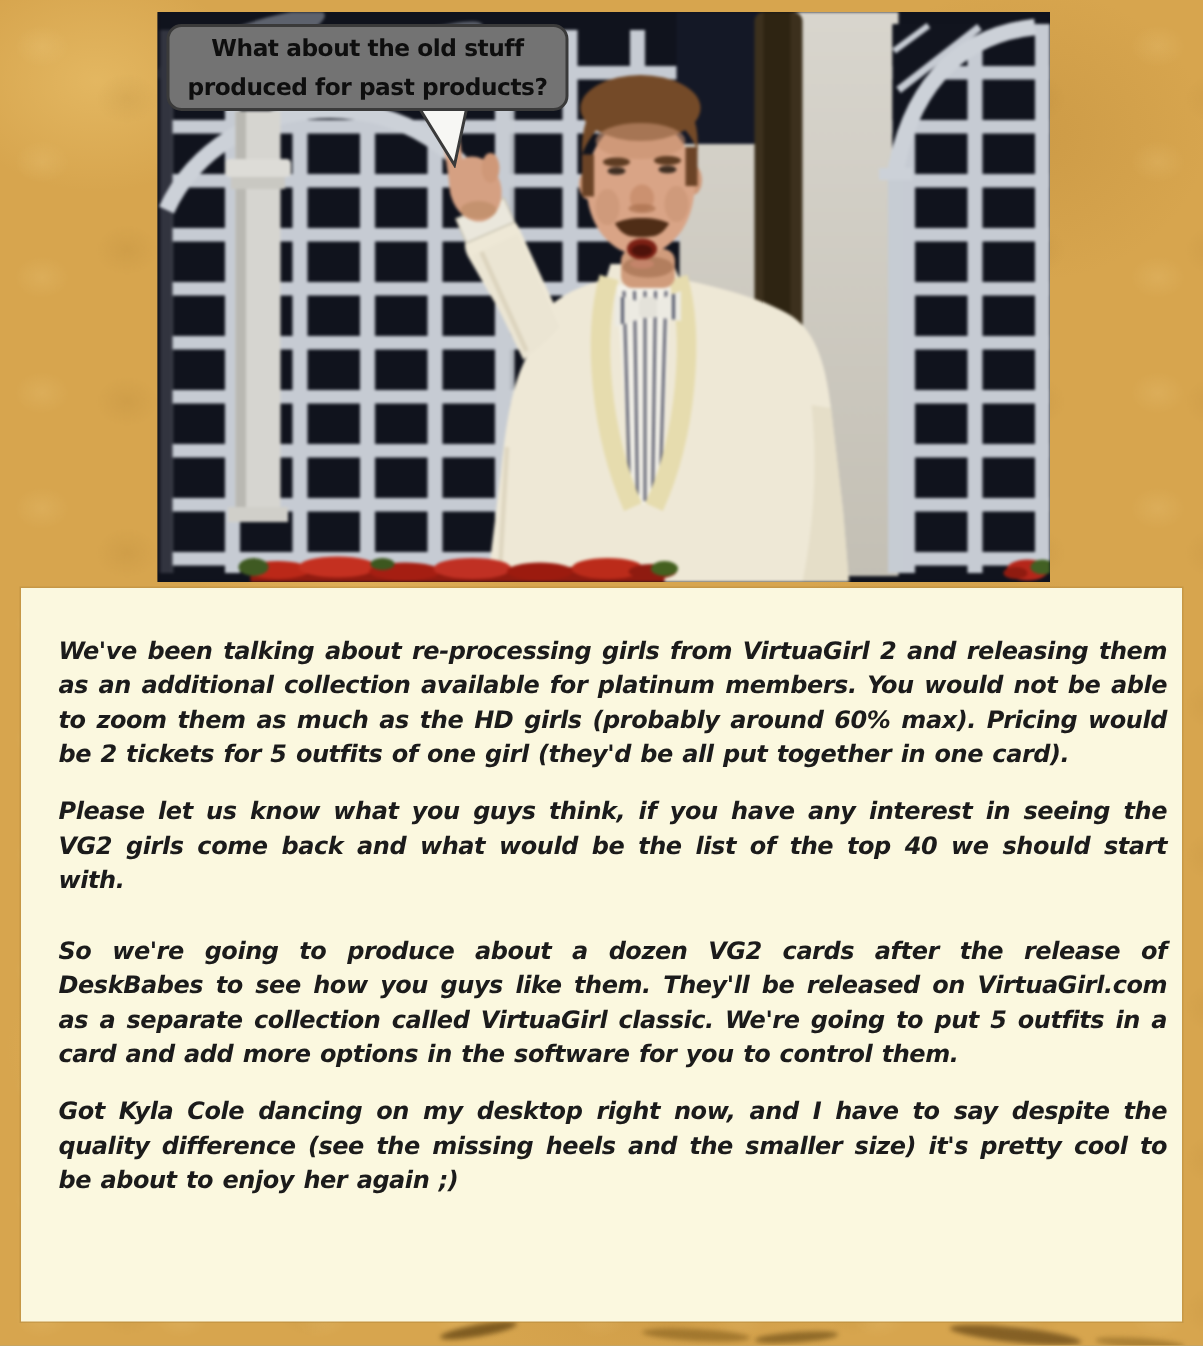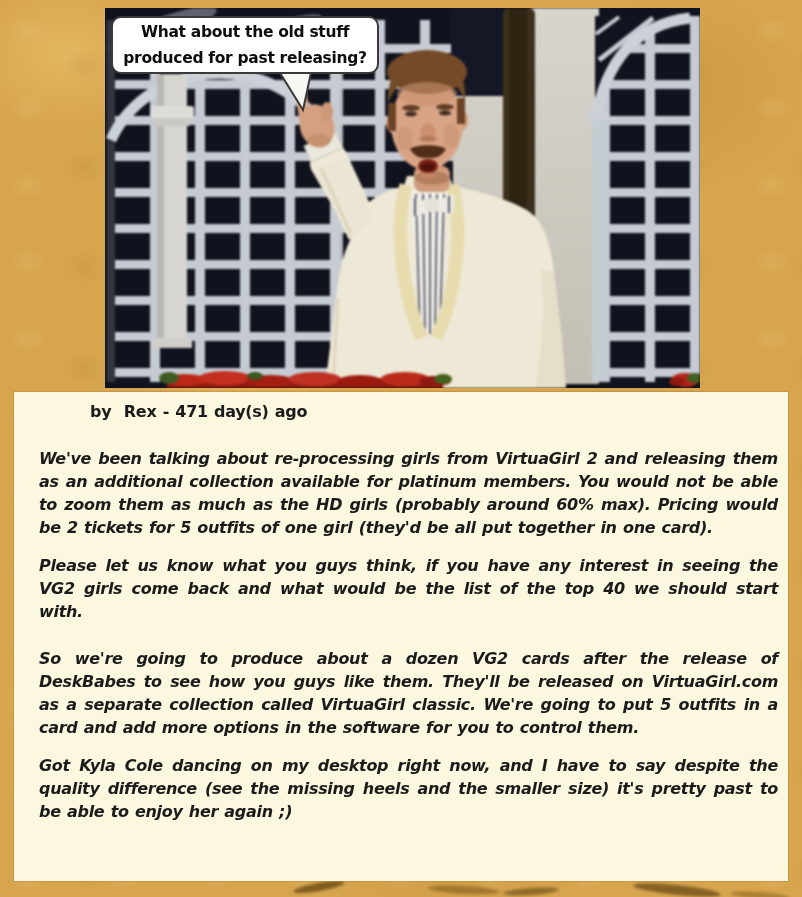--- a/index.html
+++ b/index.html
@@ -31,21 +31,21 @@
 
   
   .photo{
     position:absolute;left:105px;top:8px;width:595px;height:380px;
     overflow:hidden;background:#10131d;
   }
   .photo svg.scene{position:absolute;left:0;top:0;filter:blur(1.1px);}
   .bubble-tail{position:absolute;left:160px;top:58px;}
   .bubble{
     position:absolute;left:6px;top:8px;width:268px;height:58px;box-sizing:border-box;
-    background:#ffffff;border:2px solid #3a3a3a;border-radius:10px;
+    background:#737373;border:2px solid #3a3a3a;border-radius:10px;
     display:flex;flex-direction:column;justify-content:center;align-items:center;
     font-weight:bold;font-size:15.5px;line-height:26px;letter-spacing:-0.3px;
     color:#0e0e0e;white-space:nowrap;
   }
 
   
   .comment-box{
     position:absolute;left:14px;top:392px;width:774px;height:489px;box-sizing:border-box;
     background:#fbf8df;box-shadow:0 0 0 1px rgba(165,125,55,.35);
     padding:6px 10px;overflow:hidden;
@@ -188,24 +188,23 @@
         <ellipse cx="572" cy="374" rx="8" ry="4" fill="#8f1b10"></ellipse>
       </g>
     </svg>
 
     <svg class="bubble-tail" width="60" height="46" viewBox="0 0 60 46">
       <polygon points="12,2 47,2 38,44" fill="#f7f7f4" stroke="#3a3a3a" stroke-width="2"></polygon>
     </svg>
 
     <div class="bubble">
       <div>What about the old stuff</div>
-      <div>produced for past releasing?</div>
+      <div>produced for past products?</div>
     </div>
   </div>
 
   <div class="comment-box">
-    <div class="byline">by  Rex - 471 day(s) ago</div>
     <div class="para">We've been talking about re-processing girls from VirtuaGirl 2 and releasing them as an additional collection available for platinum members. You would not be able to zoom them as much as the HD girls (probably around 60% max). Pricing would be 2 tickets for 5 outfits of one girl (they'd be all put together in one card).</div>
     <div class="para tight">Please let us know what you guys think, if you have any interest in seeing the VG2 girls come back and what would be the list of the top 40 we should start with.</div>
     <div class="para">So we're going to produce about a dozen VG2 cards after the release of DeskBabes to see how you guys like them. They'll be released on VirtuaGirl.com as a separate collection called VirtuaGirl classic. We're going to put 5 outfits in a card and add more options in the software for you to control them.</div>
-    <div class="para tight">Got Kyla Cole dancing on my desktop right now, and I have to say despite the quality difference (see the missing heels and the smaller size) it's pretty past to be able to enjoy her again ;)</div>
+    <div class="para tight">Got Kyla Cole dancing on my desktop right now, and I have to say despite the quality difference (see the missing heels and the smaller size) it's pretty cool to be about to enjoy her again ;)</div>
   </div>
 </div>
 
 </body></html>

